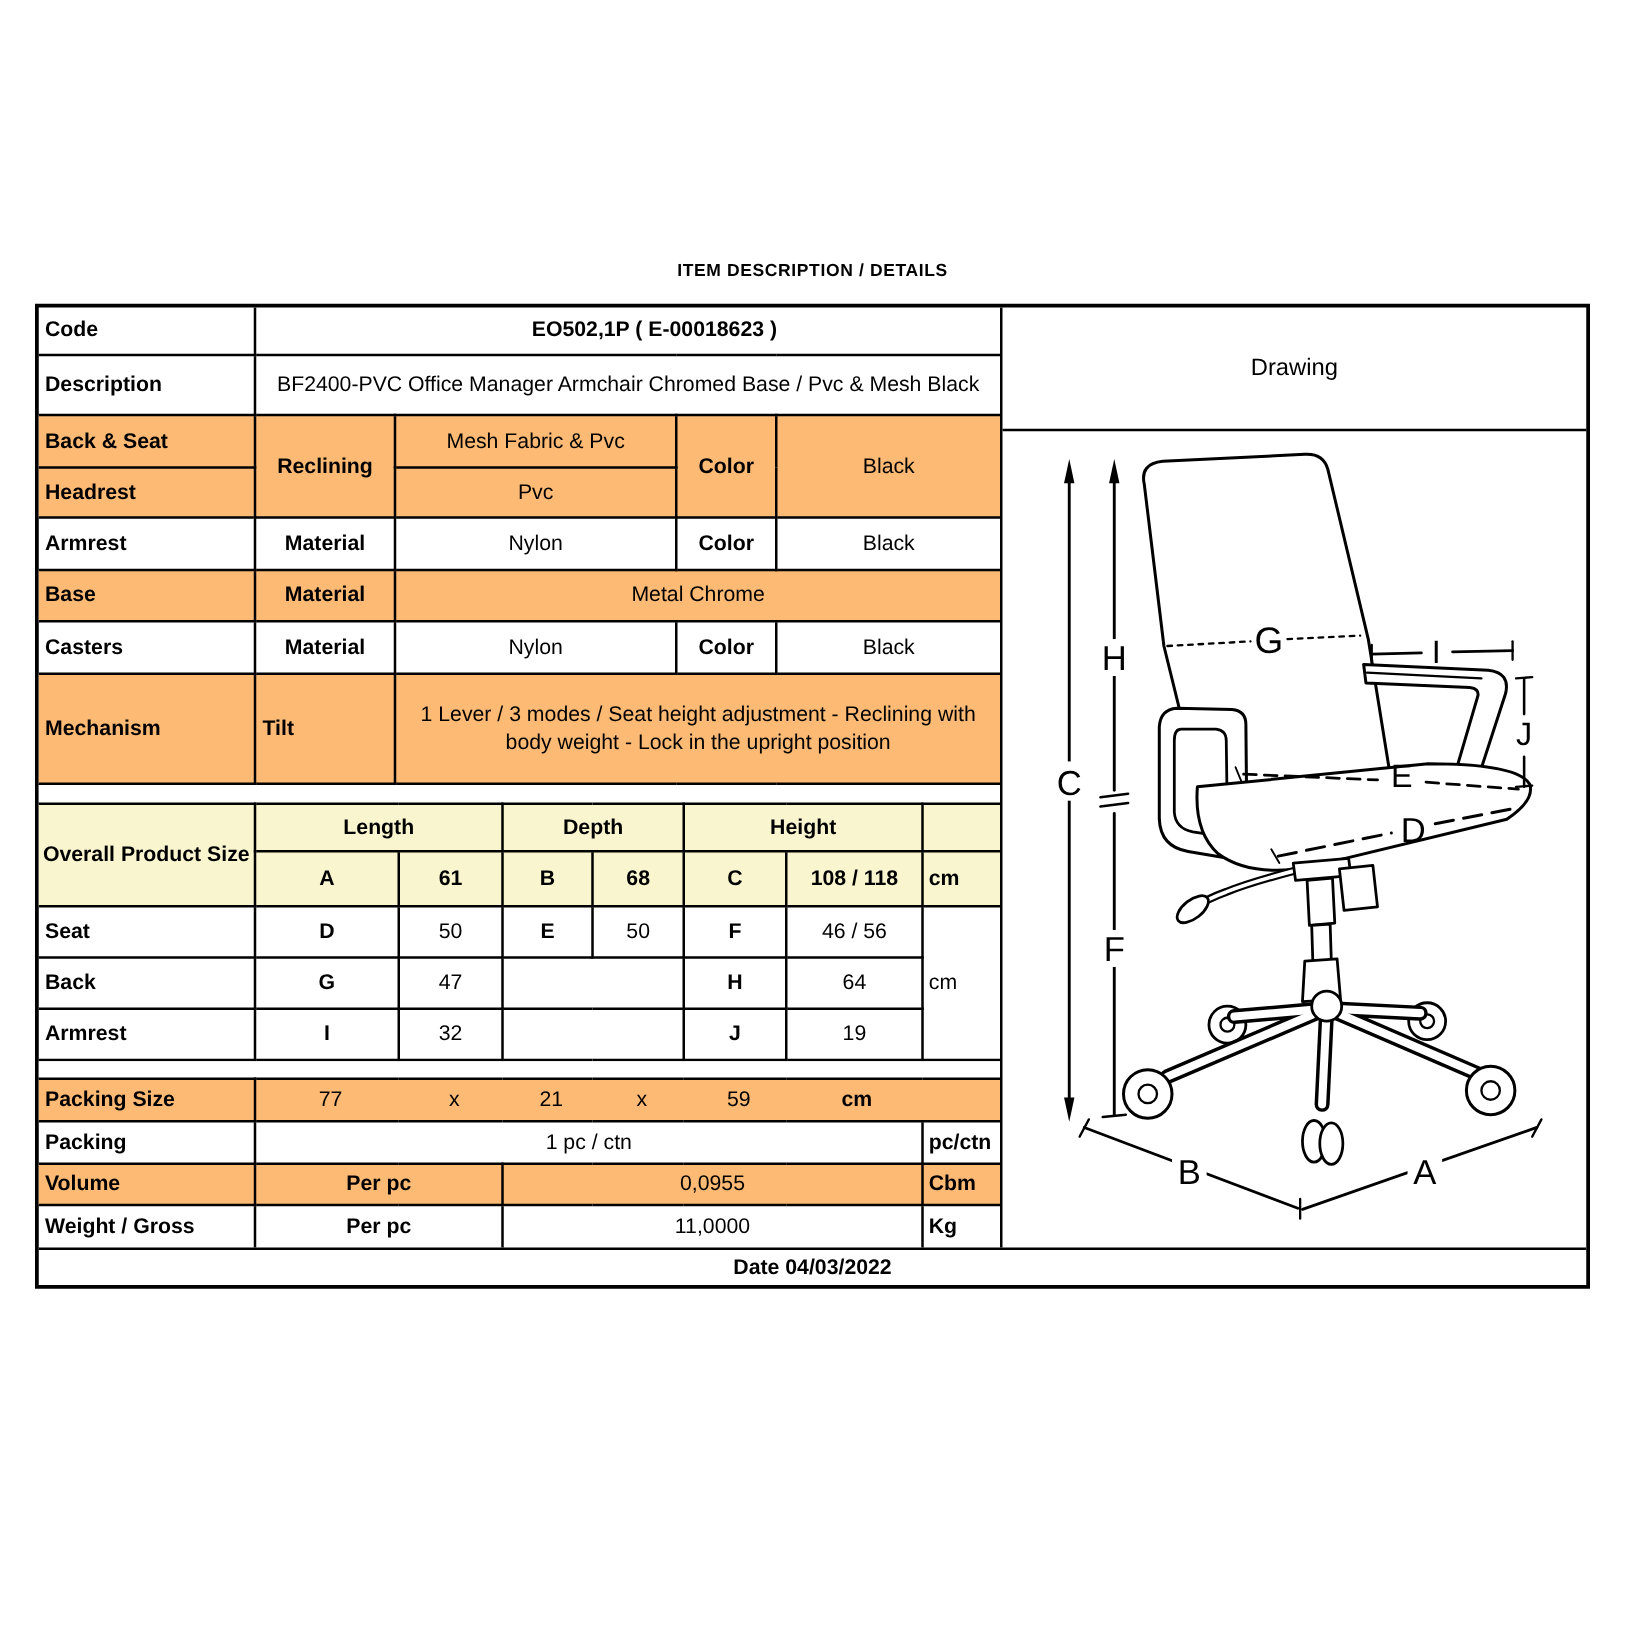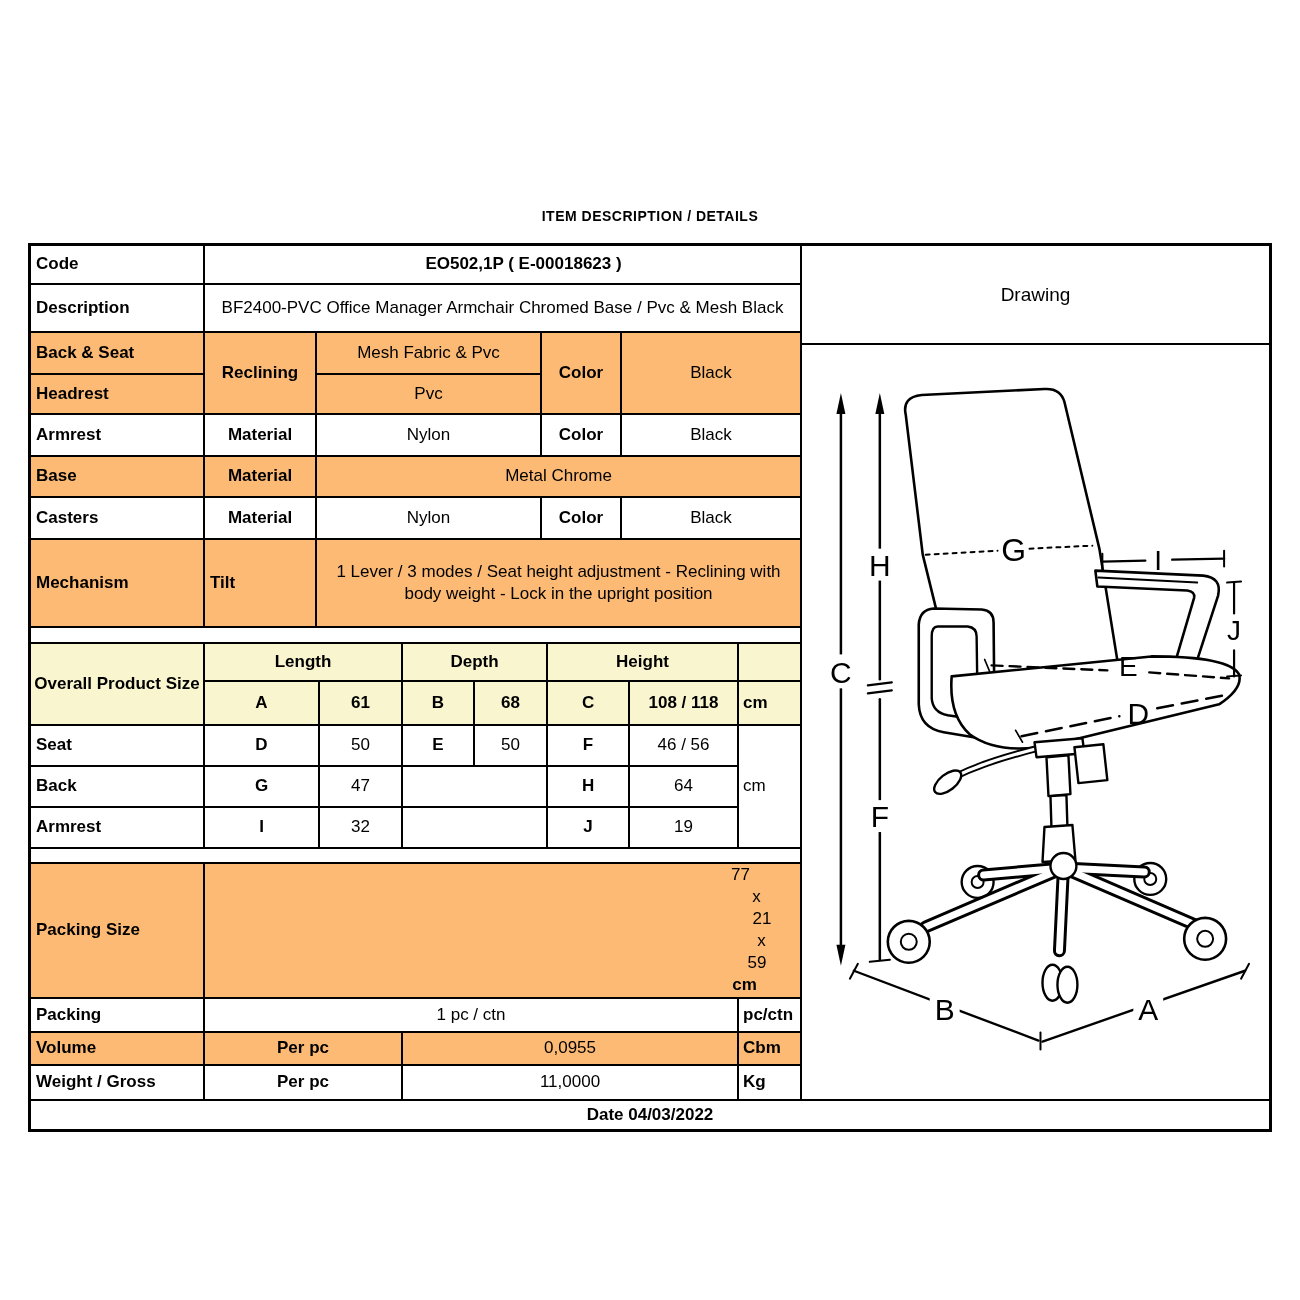--- a/index.html
+++ b/index.html
@@ -23,21 +23,21 @@
   td.unit{text-align:left !important;padding-left:4px !important;font-weight:700;}
   td.unit-n{text-align:left !important;padding-left:4px !important;}
   tr.gray td{background:#fdba74;}
   tr.yellow td{background:#F9F5CF;}
   .gapA{height:14px;background:#fff;}
   .gapB{height:13px;background:#fff;}
   .h38{height:38px}.h58{height:48px}.h42{height:42px}.h40{height:40px}.h41{height:41px}.h88{height:88px}
   .h44{height:44px}.h34{height:34px}.h33{height:33px}
   .b{font-weight:700;}
   .date-row{border-top:2px solid #000;height:28px;display:flex;align-items:center;justify-content:center;font-size:17px;font-weight:700;}
-  .pk-flex{display:flex;align-items:flex-end;flex-direction:column;}
+  .pk-flex{display:flex;align-items:flex-start;}
   .pk-flex span{display:inline-block;text-align:center;}
   .pk1{width:115px}.pk2{width:83px}.pk3{width:72px}.pk4{width:73px}.pk5{width:82px}.pk6{width:107px;font-weight:700;}
   svg text{font-family:"Liberation Sans",sans-serif;fill:#000;}
 </style>
 </head>
 <body>
 
 <div class="page">
   <div class="doc-title">ITEM DESCRIPTION / DETAILS</div>
 

